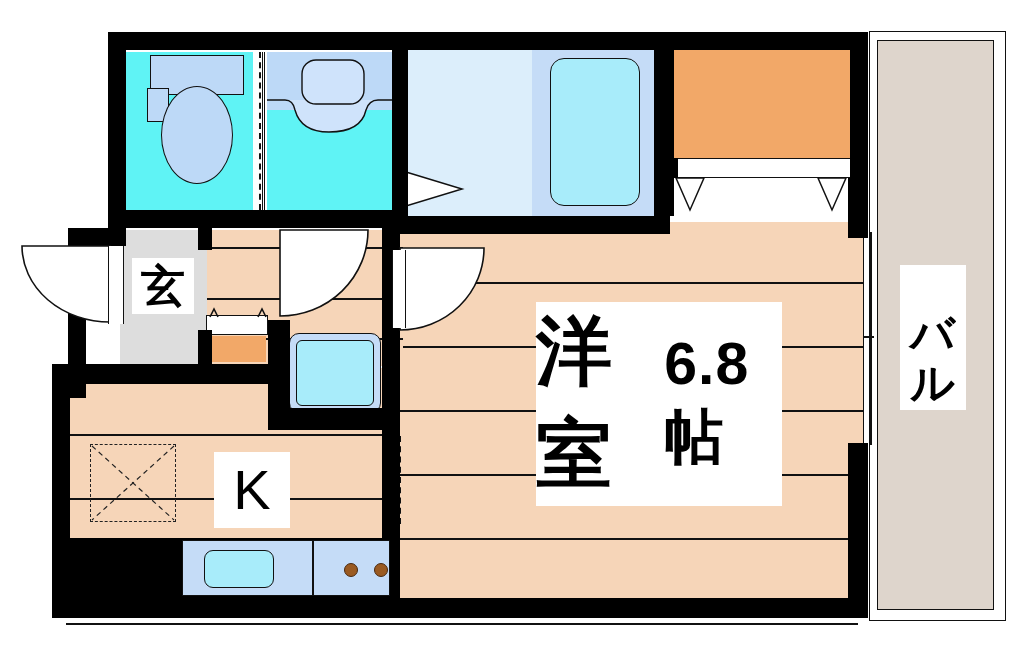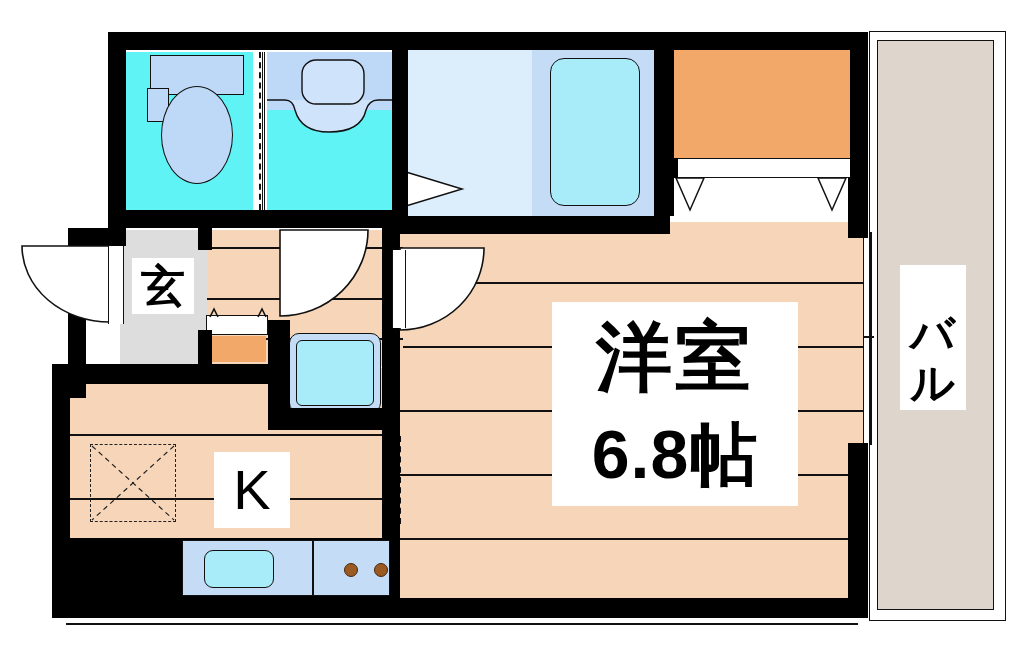--- a/index.html
+++ b/index.html
@@ -17,23 +17,23 @@
   .fix-lightblue{background:#bdd9f7;}
   .fix-paleblue{background:#c5dcf7;}
   .fix-cyan{background:#a8ecfa;}
   .outline{border:1.4px solid #111111;}
   .thin-line{background:#111111;}
   .label-box{display:flex;align-items:center;justify-content:center;background:#ffffff;color:#000000;line-height:1;}
   .lbl-cl{font-size:58px;font-weight:700;letter-spacing:2px;}
   .lbl-k{font-size:56px;font-weight:400;}
   .lbl-gen{font-size:44px;font-weight:700;}
   .lbl-room1{font-size:76px;font-weight:700;letter-spacing:3px;}
-  .lbl-room2{font-size:68px;font-weight:700;letter-spacing:1px;}
+  .lbl-room2{font-size:59px;font-weight:700;letter-spacing:1px;}
   .lbl-bal{font-size:44px;font-weight:700;writing-mode:vertical-rl;text-orientation:upright;letter-spacing:4px;}
-  .room-label-stack{display:flex;flex-direction:column;align-items:center;justify-content:center;background:#ffffff;margin-left:16px;}
+  .room-label-stack{display:flex;flex-direction:row;align-items:center;justify-content:center;background:#ffffff;}
   .dashed-v{border-left:2px dashed #111111;}
   .dashed-box{border:1.6px dashed #222222;}
   svg{position:absolute;overflow:visible;}
   .arc{fill:#ffffff;stroke:#111111;stroke-width:1.6;}
   .arcline{fill:none;stroke:#111111;stroke-width:1.6;}
   .tri{fill:#ffffff;stroke:#111111;stroke-width:1.5;}
   .burner{background:#9a5a21;border-radius:50%;border:1px solid #4a2a10;}
 </style>
 </head>
 <body>

